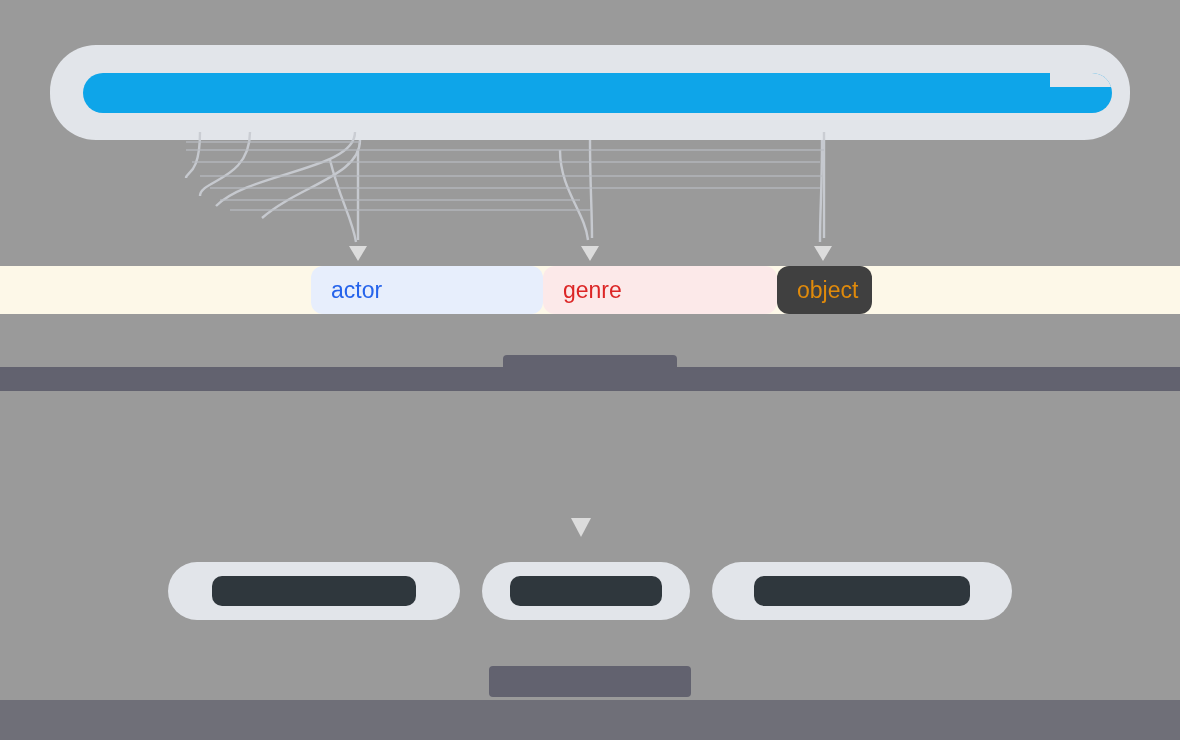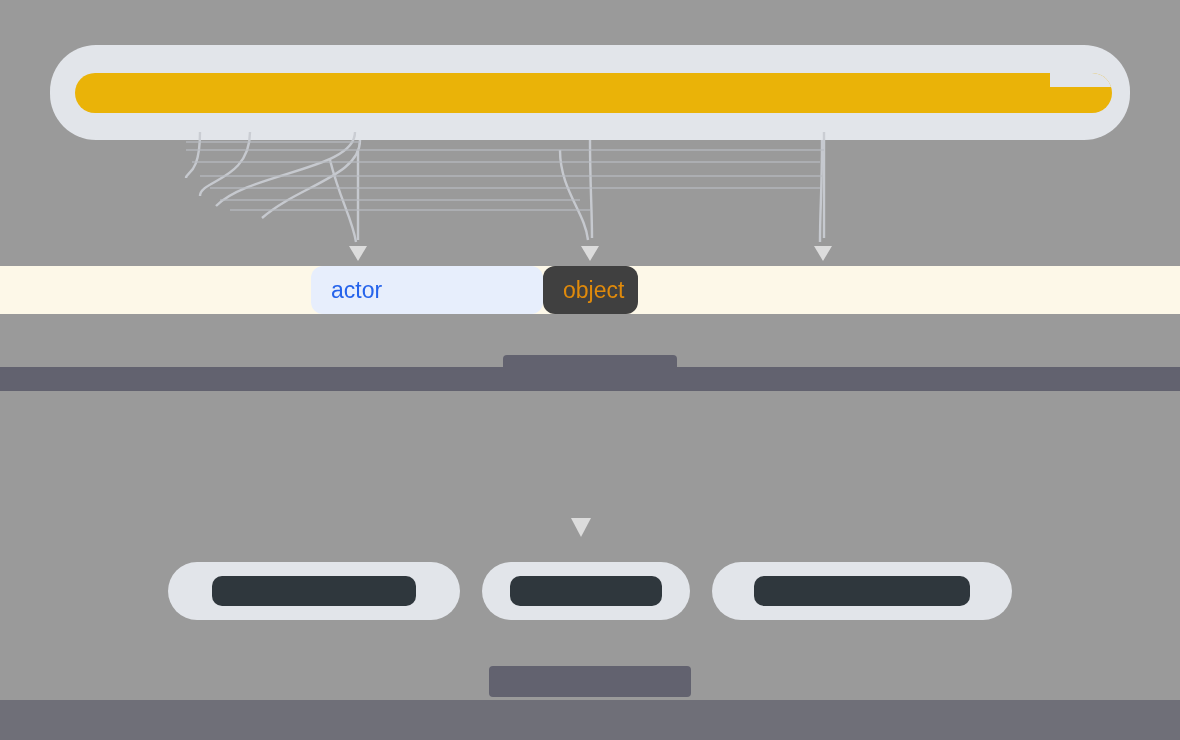--- a/index.html
+++ b/index.html
@@ -21,25 +21,25 @@
     left: 50px;
     top: 45px;
     width: 1080px;
     height: 95px;
     background: #e2e5ea;
     border-radius: 46px;
     box-sizing: border-box;
   }
   .query-text {
     position: absolute;
-    left: 25px;
+    left: 33px;
     top: 28px;
     right: 18px;
     height: 40px;
-    background: #eab308;
+    background: #0ea5e9;
     border-radius: 20px;
     color: transparent;
     font-size: 27px;
     line-height: 40px;
     overflow: hidden;
     white-space: nowrap;
   }
   .query-text::after {
     content: "";
     position: absolute;
@@ -219,20 +219,21 @@
   <polygon points="349,246 367,246 358,261" fill="#dcdcdc"></polygon>
   <polygon points="581,246 599,246 590,261" fill="#dcdcdc"></polygon>
   <polygon points="814,246 832,246 823,261" fill="#dcdcdc"></polygon>
 
   <polygon points="571,518 591,518 581,537" fill="#dcdcdc"></polygon>
 </svg>
 
 <div class="token-band">
   <div class="band-spacer-left"></div>
   <div class="chip chip-actor">actor</div>
+  <div class="chip chip-genre">genre</div>
   <div class="chip chip-object">object</div>
   <div class="band-spacer-right"></div>
 </div>
 
 <div class="section-label-mid">
   <span class="redact">[redacted label]</span>
 </div>
 <div class="mid-bar"></div>
 
 <div class="pill-row">

